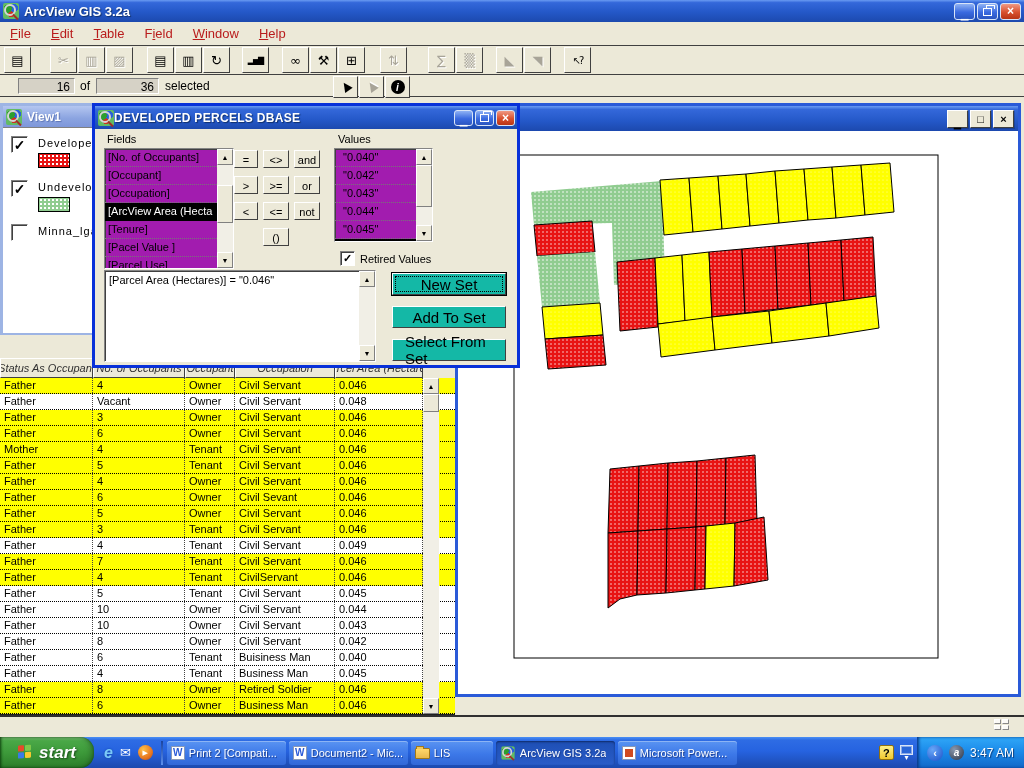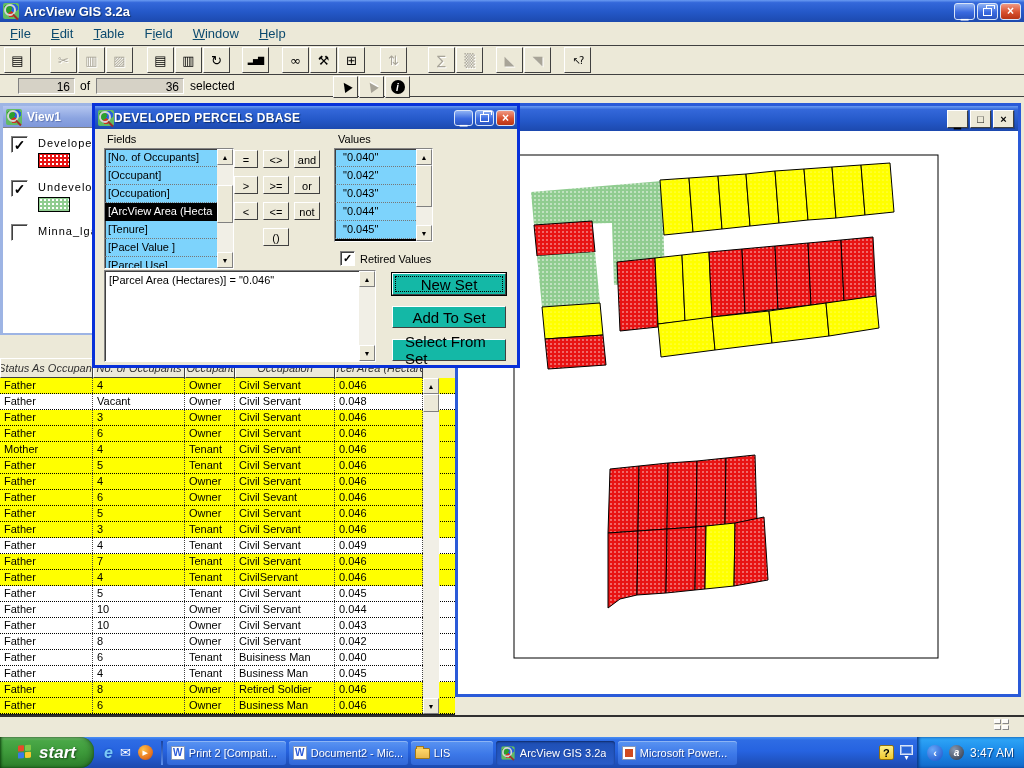--- a/index.html
+++ b/index.html
@@ -23,21 +23,21 @@
     background:linear-gradient(180deg,#8fb2f4,#3a6ae0 55%,#2a55c0);font-size:10px;
     display:flex;align-items:flex-end;justify-content:center;line-height:9px;box-sizing:border-box}
   .xpbtn.close{background:linear-gradient(180deg,#f09a84,#d8502e 55%,#b83415);
     align-items:center;font-size:12px;font-weight:bold;line-height:12px}
   .glyph-restore{width:7px;height:6px;border:1px solid #fff;position:relative;margin-bottom:3px}
   .glyph-restore::before{content:"";position:absolute;left:2px;top:-4px;width:7px;height:3px;
     border:1px solid #fff;border-bottom:none}
 
   #menubar{left:0;top:22px;width:1024px;height:24px;background:#ece9d8;
     border-bottom:1px solid #404040;display:flex;align-items:center;font-size:13px;box-sizing:border-box}
-  .menu-item{padding:3px 10px;color:#0c4a6e}
+  .menu-item{padding:3px 10px;color:#b91c1c}
 
   #toolbar{left:0;top:46px;width:1024px;height:29px;background:#ece9d8;
     border-bottom:1px solid #404040;display:flex;align-items:center;padding-left:4px;box-sizing:border-box}
   .tbtn{width:25px;height:24px;flex:none;display:flex;align-items:center;justify-content:center;
     font-family:"DejaVu Sans","Liberation Sans",sans-serif;font-size:13px;color:#000;margin-right:1px}
   .tbtn .tg{pointer-events:none}
   .tbtn.disabled{color:#a8a498;text-shadow:1px 1px 0 #fff}
   .tg.small{font-size:8px;letter-spacing:-1px}
   .tg.tiny{font-size:10px;letter-spacing:-2px}
 
@@ -111,21 +111,21 @@
   .fill-yellow{fill:url(#patYellow);stroke:#000;stroke-width:1}
 
   
   #query-dialog{left:92px;top:103px;width:428px;height:265px;border:3px solid #0831d9;
     box-sizing:border-box;background:#ece9d8;z-index:10}
   #dlg-titlebar{height:23px;background:linear-gradient(180deg,#6a9bf2 0%,#3468da 14%,#2458c8 60%,#1c49ae 100%);
     color:#fff;display:flex;align-items:center;padding:0 2px 0 3px}
   #dlg-title{font-weight:bold;font-size:12px;text-shadow:1px 1px 1px #10306c;letter-spacing:.3px}
   #dlg-body{position:relative;height:239px;font-size:11px}
   .dlg-label{position:absolute;font-size:11px}
-  .lb{position:absolute;background:#7dd3fc;border:1px solid;border-color:#848484 #fff #fff #848484;
+  .lb{position:absolute;background:#a21caf;border:1px solid;border-color:#848484 #fff #fff #848484;
     box-shadow:inset 1px 1px 0 #404040;box-sizing:border-box;overflow:hidden}
   .li{height:17px;line-height:17px;padding-left:3px;white-space:nowrap;overflow:hidden;
     border-bottom:1px dotted #777;font-size:11px}
   .li.selected{background:#000;color:#fff;border-bottom-color:#000}
   .lb .sb{position:absolute;right:0;top:0;bottom:0;width:16px;background:#f1efe6}
   #ops-grid{position:absolute;left:139px;top:21px;display:grid;
     grid-template-columns:24px 26px 26px;grid-auto-rows:18px;column-gap:5px;row-gap:8px}
   .op{font-size:11px;display:flex;align-items:center;justify-content:center;padding-top:1px}
   .op.paren{grid-column:2;grid-row:4}
   #update-cb-row{position:absolute;left:245px;top:122px;display:flex;align-items:center}
@@ -280,21 +280,21 @@
       <span class="tg">◥</span>
     </div>
     <div class="tbtn raised" style="margin-left: 12px;">
       <span class="tg tiny">↖?</span>
     </div>
   </div>
 
 <div class="abs" id="selbar">
   <span class="count-box sunken" style="width:57px;margin-left:18px">16</span>
   <span style="margin:0 6px 0 5px">of</span>
-  <span class="count-box sunken" style="width:88px">36</span>
+  <span class="count-box sunken" style="width:63px">36</span>
   <span style="margin-left:6px">selected</span>
   <span id="sel-tools">
       <div class="selbtn raised">
         <span class="cursor-arrow">▶</span>
       </div>
       <div class="selbtn raised disabled">
         <span class="cursor-arrow">▶</span>
       </div>
       <div class="selbtn raised">
         <span class="info-circle">i</span>

